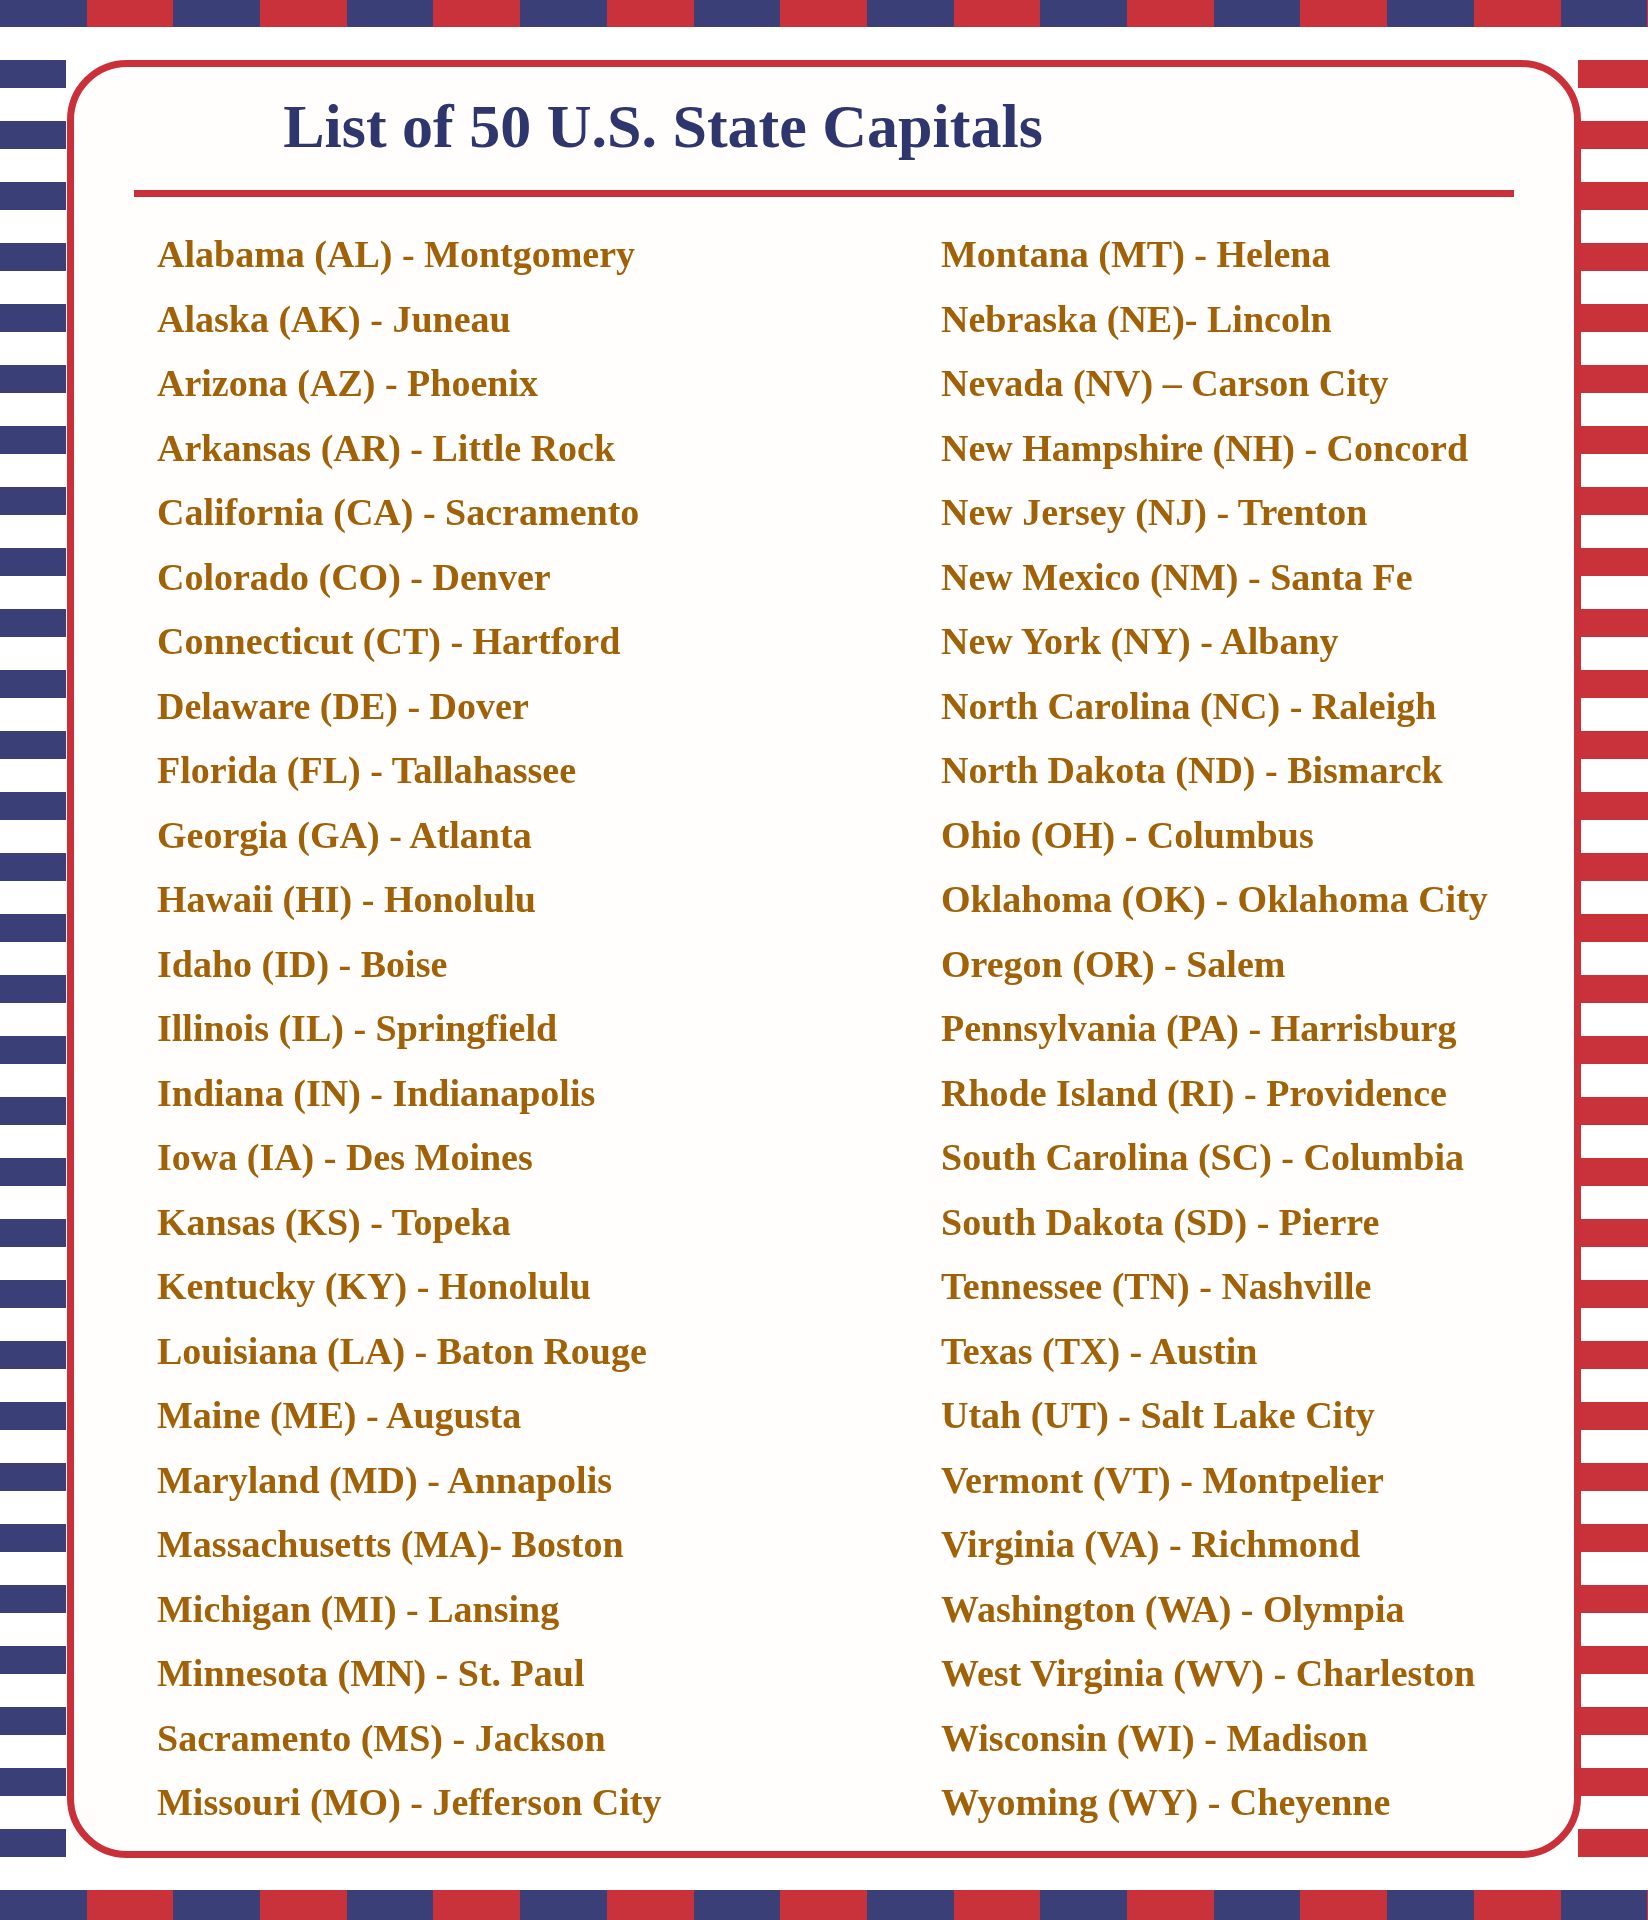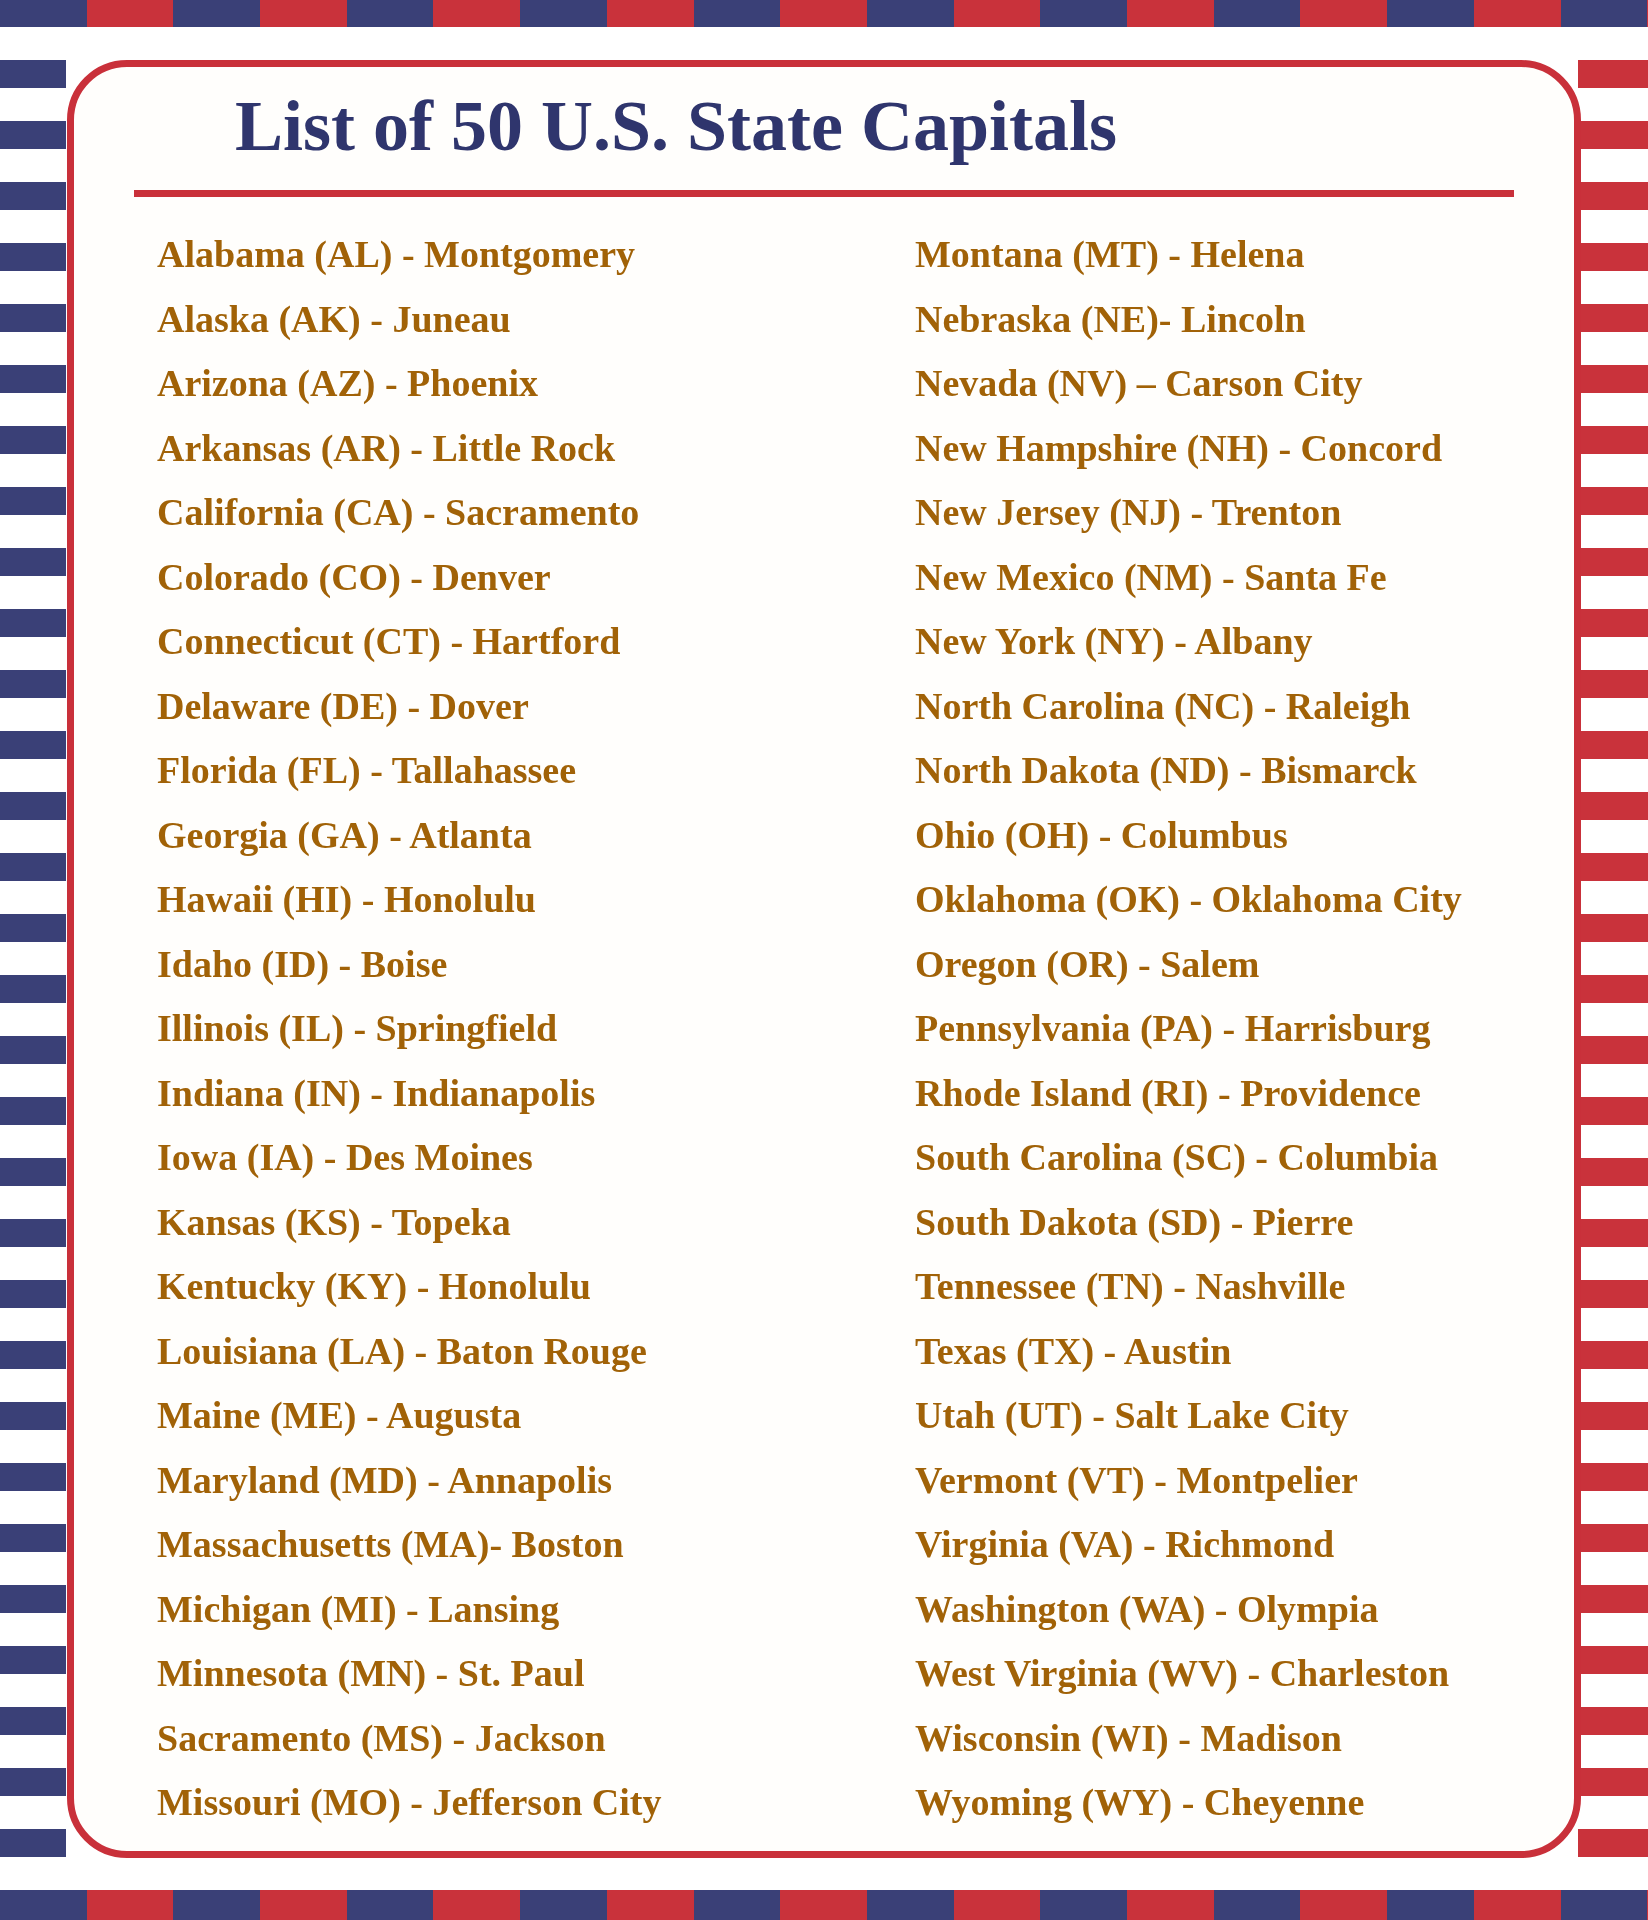--- a/index.html
+++ b/index.html
@@ -40,40 +40,40 @@
     position:absolute;
     left:67px;top:60px;
     width:1514px;height:1798px;
     box-sizing:border-box;
     border:7px solid #c9303a;
     border-radius:60px;
     background:#fffefc;
   }
   .page-title{
     position:absolute;
-    left:16px;top:85px;width:1320px;
+    left:3px;top:85px;width:1320px;
     text-align:center;
-    font-size:72px;line-height:82px;
+    font-size:62px;line-height:82px;
     font-weight:bold;
     color:#2f356d;
     letter-spacing:0px;
   }
   .title-rule{
     position:absolute;
     left:134px;top:190px;
     width:1380px;height:7px;
     background:#c9303a;
   }
   .col{
     position:absolute;top:222px;
     font-size:38px;font-weight:bold;
     color:#a16207;
   }
   .col-left{left:157px;}
-  .col-right{left:915px;}
+  .col-right{left:941px;}
   .list-entry{
     height:64.5px;line-height:64.5px;
     white-space:nowrap;
   }
 </style>
 </head>
 <body>
 
 <div class="ribbon ribbon-top"></div>
 <div class="stripes stripes-left"></div>

